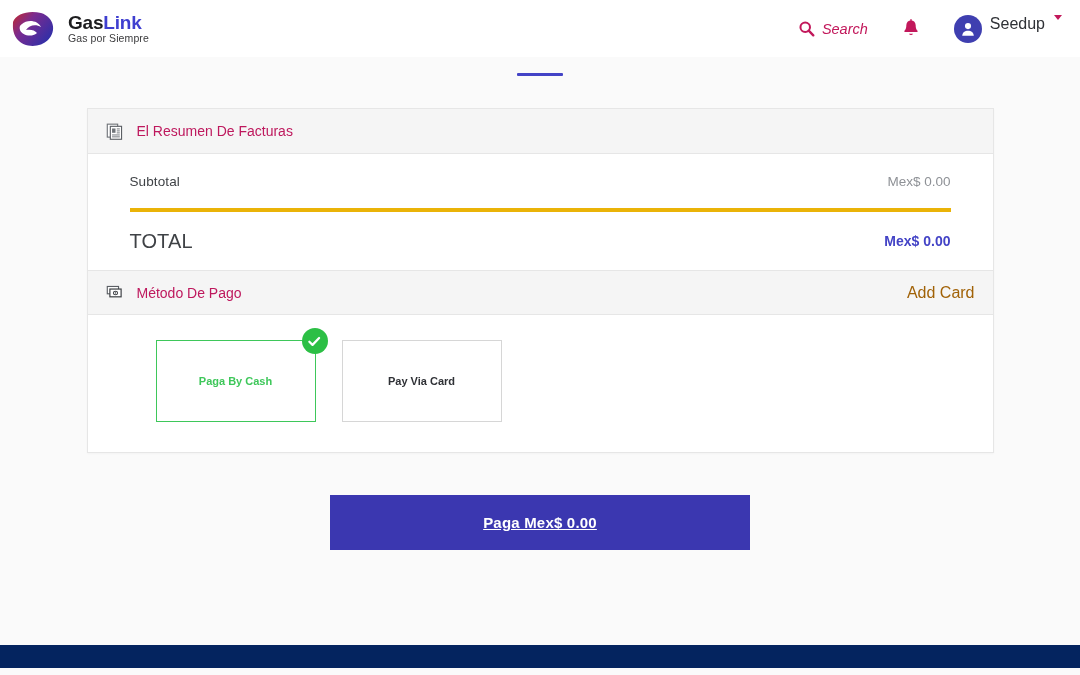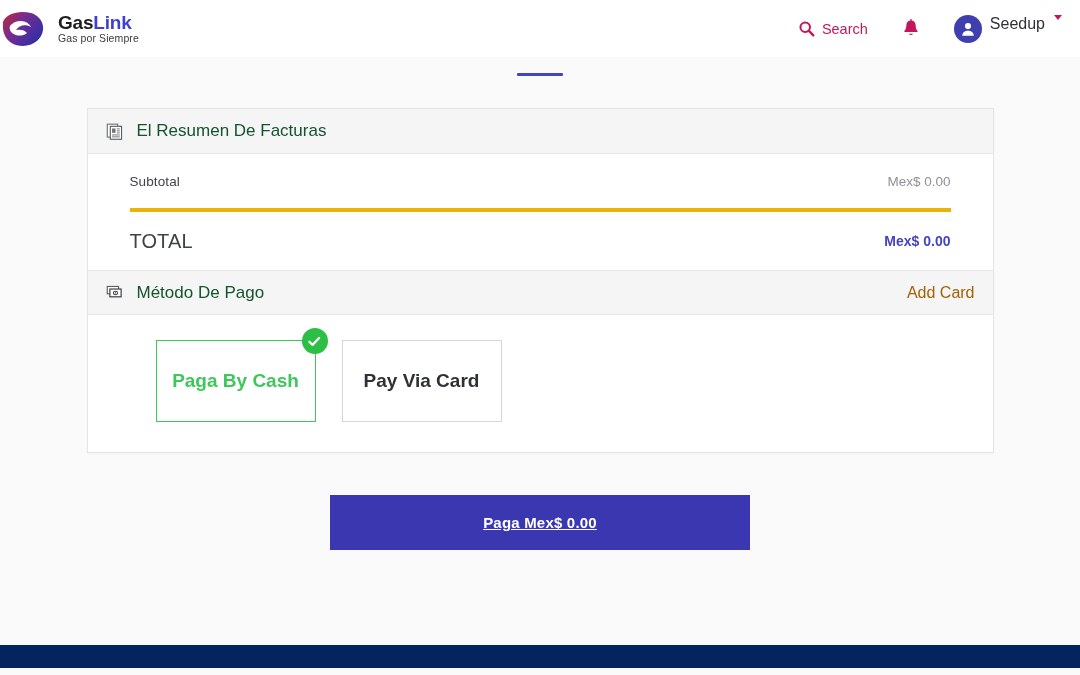--- a/index.html
+++ b/index.html
@@ -14,21 +14,21 @@
     color: #2f3136;
     -webkit-font-smoothing: antialiased;
   }
 
   
   .header {
     height: 57px;
     background: #ffffff;
     display: flex;
     align-items: center;
-    padding: 0 18px 0 0;
+    padding: 0 18px 0 10px;
     position: relative;
     z-index: 5;
   }
   .brand {
     display: flex;
     align-items: center;
     gap: 10px;
   }
   .brand-mark { width: 48px; height: 40px; flex: none; display:block; }
   .brand-text { line-height: 1.05; }
@@ -51,20 +51,21 @@
     align-items: center;
     gap: 34px;
   }
   .hdr-item {
     display: flex;
     align-items: center;
     gap: 7px;
     color: #c2185b;
     font-size: 14.5px;
     cursor: pointer;
+    font-style: italic;
   }
   .hdr-item svg { display: block; }
   .avatar-wrap { display: flex; gap: 8px; cursor: pointer; }
   .avatar {
     width: 28px; height: 28px; border-radius: 50%;
     background: #3f3fb0;
     display: flex; align-items: center; justify-content: center;
   }
   .caret {
     width: 0; height: 0;
@@ -111,22 +112,22 @@
     display: flex;
     align-items: center;
     padding: 0 18px;
   }
   .card-head-left {
     display: flex;
     align-items: center;
     gap: 12px;
   }
   .card-head-title {
-    font-size: 17px;
-    color: #14532d;
+    font-size: 14px;
+    color: #be185d;
     font-weight: 400;
   }
   .add-card-link {
     margin-left: auto;
     color: #a16207;
     font-size: 16px;
     cursor: pointer;
   }
 
   .summary-body { padding: 0 42px; }
@@ -161,21 +162,21 @@
   .method {
     width: 160px;
     height: 82px;
     border: 1px solid #d6d6d6;
     background: #ffffff;
     display: flex;
     align-items: center;
     justify-content: center;
     position: relative;
     cursor: pointer;
-    font-size: 19px;
+    font-size: 11px;
     font-weight: bold;
     color: #2f3136;
   }
   .method.selected {
     border-color: #3ec75a;
     color: #3ec75a;
   }
   .check-badge {
     position: absolute;
     top: -13px;

